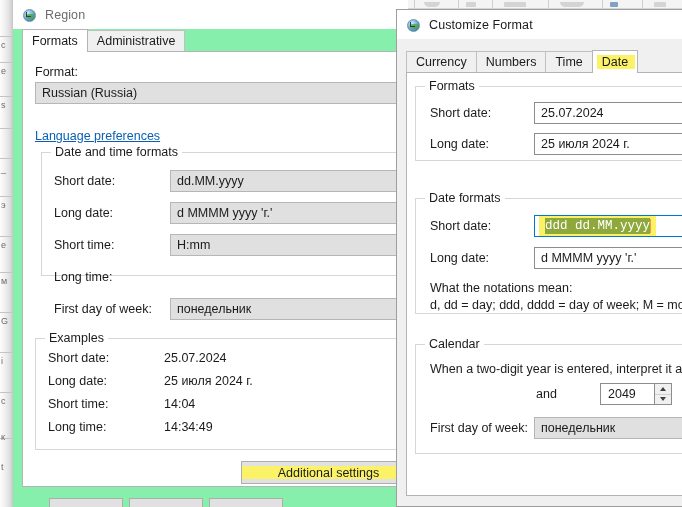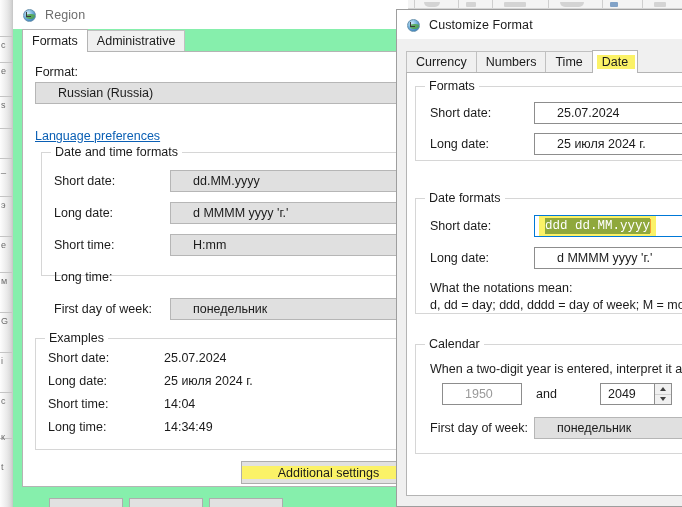--- a/index.html
+++ b/index.html
@@ -126,21 +126,21 @@
   
   .lbl-txt {
     font-size: 12.5px; color: #1b1b1b;
     white-space: nowrap;
   }
   .field {
     background: #e0e0e0;
     border: 1px solid #b6b6b6;
     height: 22px;
     display: flex; align-items: center;
-    padding-left: 22px;
+    padding-left: 6px;
     font-size: 12.5px;
     color: #1b1b1b;
     white-space: nowrap;
     overflow: hidden;
   }
   .field.white {
     background: #ffffff;
     border: 1px solid #8d8d8d;
   }
   .field.placeholder-gray { color: #9a9a9a; }
@@ -459,21 +459,20 @@
 
       <div class="notation-line" style="left:14px; top:82px;">What the notations mean:</div>
       <div class="notation-line" style="left:14px; top:99px;">d, dd = day;  ddd, dddd = day of week;  M = mon</div>
     </div>
 
     <div class="groupbox" id="cust-cal-group">
       <span class="gtitle">Calendar</span>
 
       <div class="notation-line" style="left:14px; top:17px;">When a two-digit year is entered, interpret it as a y</div>
 
-      <div class="field white placeholder-gray row-field" style="left:26px; top:38px; width:80px;">1950</div>
 
       <div class="row-label" style="left:120px; top:42px;">and</div>
 
       <div class="spin-wrap" style="left:152px; top:38px;margin-left:32px;">
         <div class="spin-box">2049</div>
         <div class="spin-btns">
           <div class="spin-btn">
             <span class="arrow-up"></span>
           </div>
           <div class="spin-btn">

